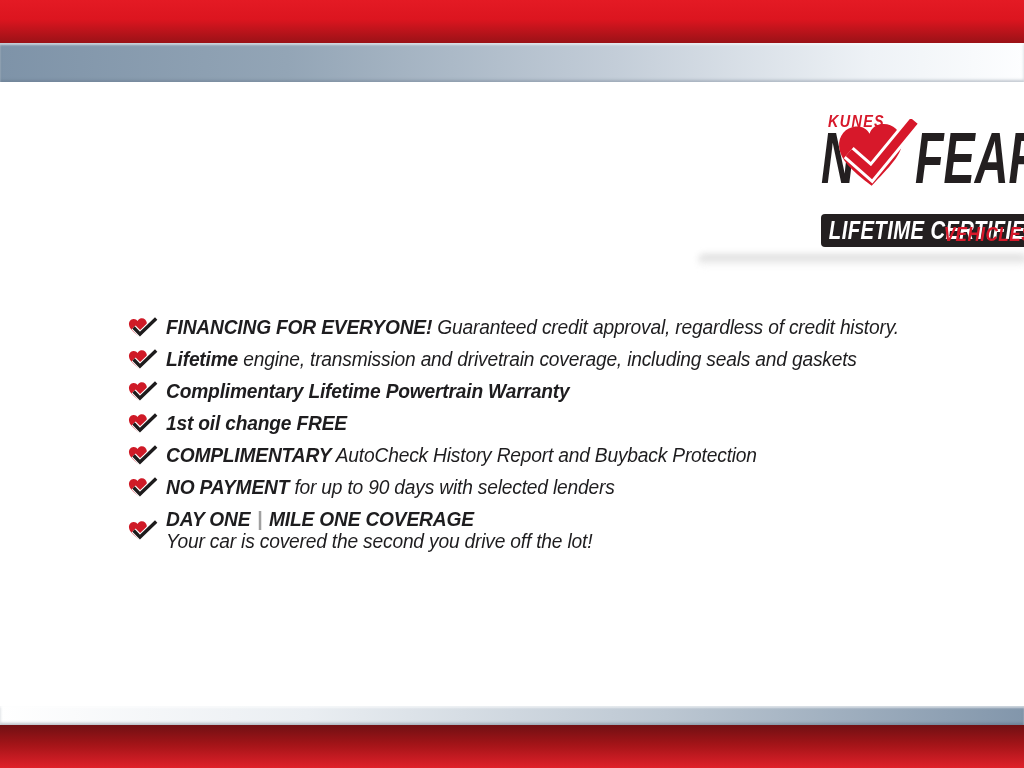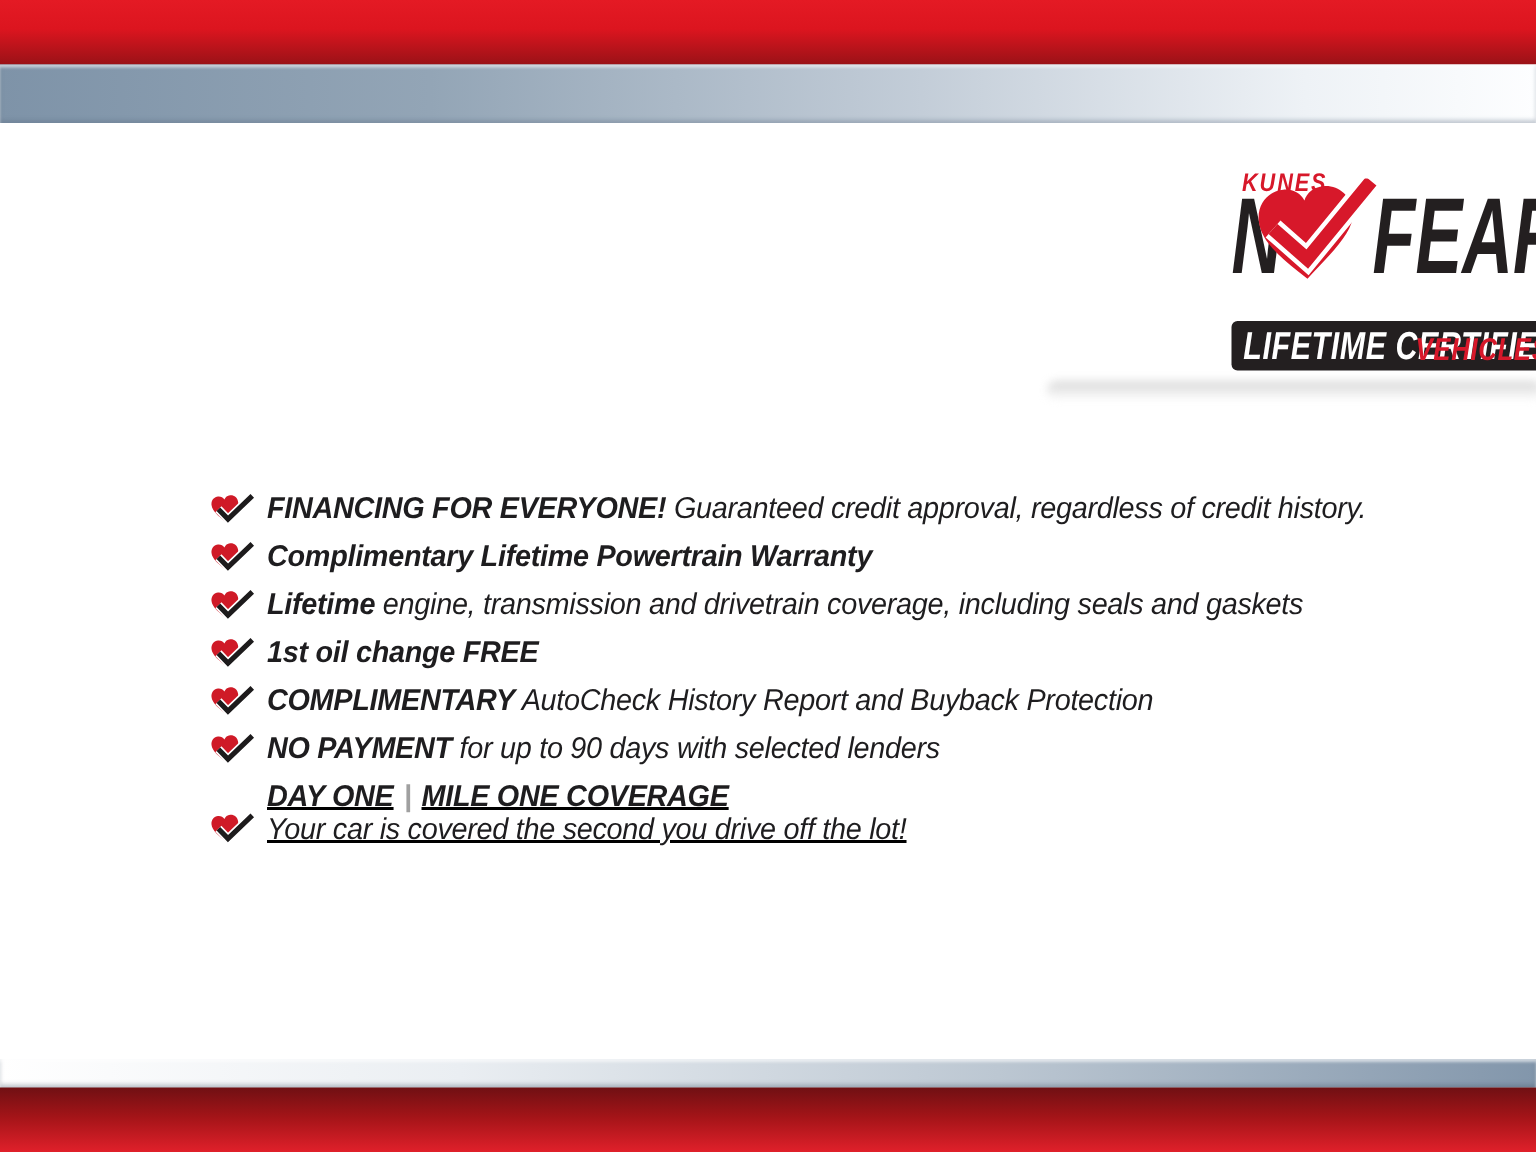--- a/index.html
+++ b/index.html
@@ -62,23 +62,23 @@
   .logo .vehicles{
     position:absolute;right:22px;top:112px;font-size:21px;font-weight:700;font-style:italic;
     color:#d7182a;letter-spacing:.5px;transform:scaleX(.82);transform-origin:right top;white-space:nowrap;
   }
   .logo-shadow{
     position:absolute;left:698px;top:254px;width:330px;height:13px;
     background:linear-gradient(180deg,#b5b5b5 0%,#ffffff 100%);
     opacity:.55;filter:blur(3px);border-radius:6px;
   }
   
-  .benefits{position:absolute;left:127px;top:311px;margin:12px;padding:0;list-style:none;}
+  .benefits{position:absolute;left:127px;top:311px;margin:0;padding:0;list-style:none;}
   .benefits li{display:flex;align-items:center;height:32px;}
-  .benefits li.two-line{height:auto;align-items:flex-end;text-decoration:underline;}
+  .benefits li.two-line{height:auto;align-items:center;}
   .benefits li.two-line .bullet{margin-top:5px;}
   .bullet{width:32px;height:23px;margin-right:7px;flex:0 0 auto;}
   .txt{
     font-size:20px;font-style:italic;color:#1e1d1f;letter-spacing:-.2px;white-space:nowrap;
     transform:scaleX(.96);transform-origin:left center;
   }
   .txt .b{font-weight:700;}
   .txt .r{font-weight:400;}
   .txt .sep{font-weight:700;color:#a0a0a0;margin:0 7px;}
   .subline{font-weight:400;line-height:22px;}
@@ -126,32 +126,32 @@
     </li>
 
     <li>
       <svg class="bullet" viewBox="0 0 34 24" aria-hidden="true">
         <g transform="rotate(-6 12 12)">
           <path fill="#cf1a27" d="M12 21.5 C6.6 16.5 2.5 12.2 2.5 8 C2.5 4.6 5 2.5 7.7 2.5 C9.6 2.5 11.2 3.5 12 5.1 C12.8 3.5 14.4 2.5 16.3 2.5 C19 2.5 21.5 4.6 21.5 8 C21.5 12.2 17.4 16.5 12 21.5 Z"></path>
         </g>
         <path fill="none" stroke="#ffffff" stroke-width="6" d="M7 12 L13.8 19 L31 2.5"></path>
         <path fill="none" stroke="#1d1b1c" stroke-width="3.6" d="M7 12 L13.8 19 L31 2.5"></path>
       </svg>
+      <div class="txt"><span class="b">Lifetime</span><span class="r"> engine, transmission and drivetrain coverage, including seals and gaskets</span></div>
+    </li>
+
+    <li>
+      <svg class="bullet" viewBox="0 0 34 24" aria-hidden="true">
+        <g transform="rotate(-6 12 12)">
+          <path fill="#cf1a27" d="M12 21.5 C6.6 16.5 2.5 12.2 2.5 8 C2.5 4.6 5 2.5 7.7 2.5 C9.6 2.5 11.2 3.5 12 5.1 C12.8 3.5 14.4 2.5 16.3 2.5 C19 2.5 21.5 4.6 21.5 8 C21.5 12.2 17.4 16.5 12 21.5 Z"></path>
+        </g>
+        <path fill="none" stroke="#ffffff" stroke-width="6" d="M7 12 L13.8 19 L31 2.5"></path>
+        <path fill="none" stroke="#1d1b1c" stroke-width="3.6" d="M7 12 L13.8 19 L31 2.5"></path>
+      </svg>
       <div class="txt"><span class="b">Complimentary Lifetime Powertrain Warranty</span><span class="r"></span></div>
-    </li>
-
-    <li>
-      <svg class="bullet" viewBox="0 0 34 24" aria-hidden="true">
-        <g transform="rotate(-6 12 12)">
-          <path fill="#cf1a27" d="M12 21.5 C6.6 16.5 2.5 12.2 2.5 8 C2.5 4.6 5 2.5 7.7 2.5 C9.6 2.5 11.2 3.5 12 5.1 C12.8 3.5 14.4 2.5 16.3 2.5 C19 2.5 21.5 4.6 21.5 8 C21.5 12.2 17.4 16.5 12 21.5 Z"></path>
-        </g>
-        <path fill="none" stroke="#ffffff" stroke-width="6" d="M7 12 L13.8 19 L31 2.5"></path>
-        <path fill="none" stroke="#1d1b1c" stroke-width="3.6" d="M7 12 L13.8 19 L31 2.5"></path>
-      </svg>
-      <div class="txt"><span class="b">Lifetime</span><span class="r"> engine, transmission and drivetrain coverage, including seals and gaskets</span></div>
     </li>
 
     <li>
       <svg class="bullet" viewBox="0 0 34 24" aria-hidden="true">
         <g transform="rotate(-6 12 12)">
           <path fill="#cf1a27" d="M12 21.5 C6.6 16.5 2.5 12.2 2.5 8 C2.5 4.6 5 2.5 7.7 2.5 C9.6 2.5 11.2 3.5 12 5.1 C12.8 3.5 14.4 2.5 16.3 2.5 C19 2.5 21.5 4.6 21.5 8 C21.5 12.2 17.4 16.5 12 21.5 Z"></path>
         </g>
         <path fill="none" stroke="#ffffff" stroke-width="6" d="M7 12 L13.8 19 L31 2.5"></path>
         <path fill="none" stroke="#1d1b1c" stroke-width="3.6" d="M7 12 L13.8 19 L31 2.5"></path>
       </svg>

